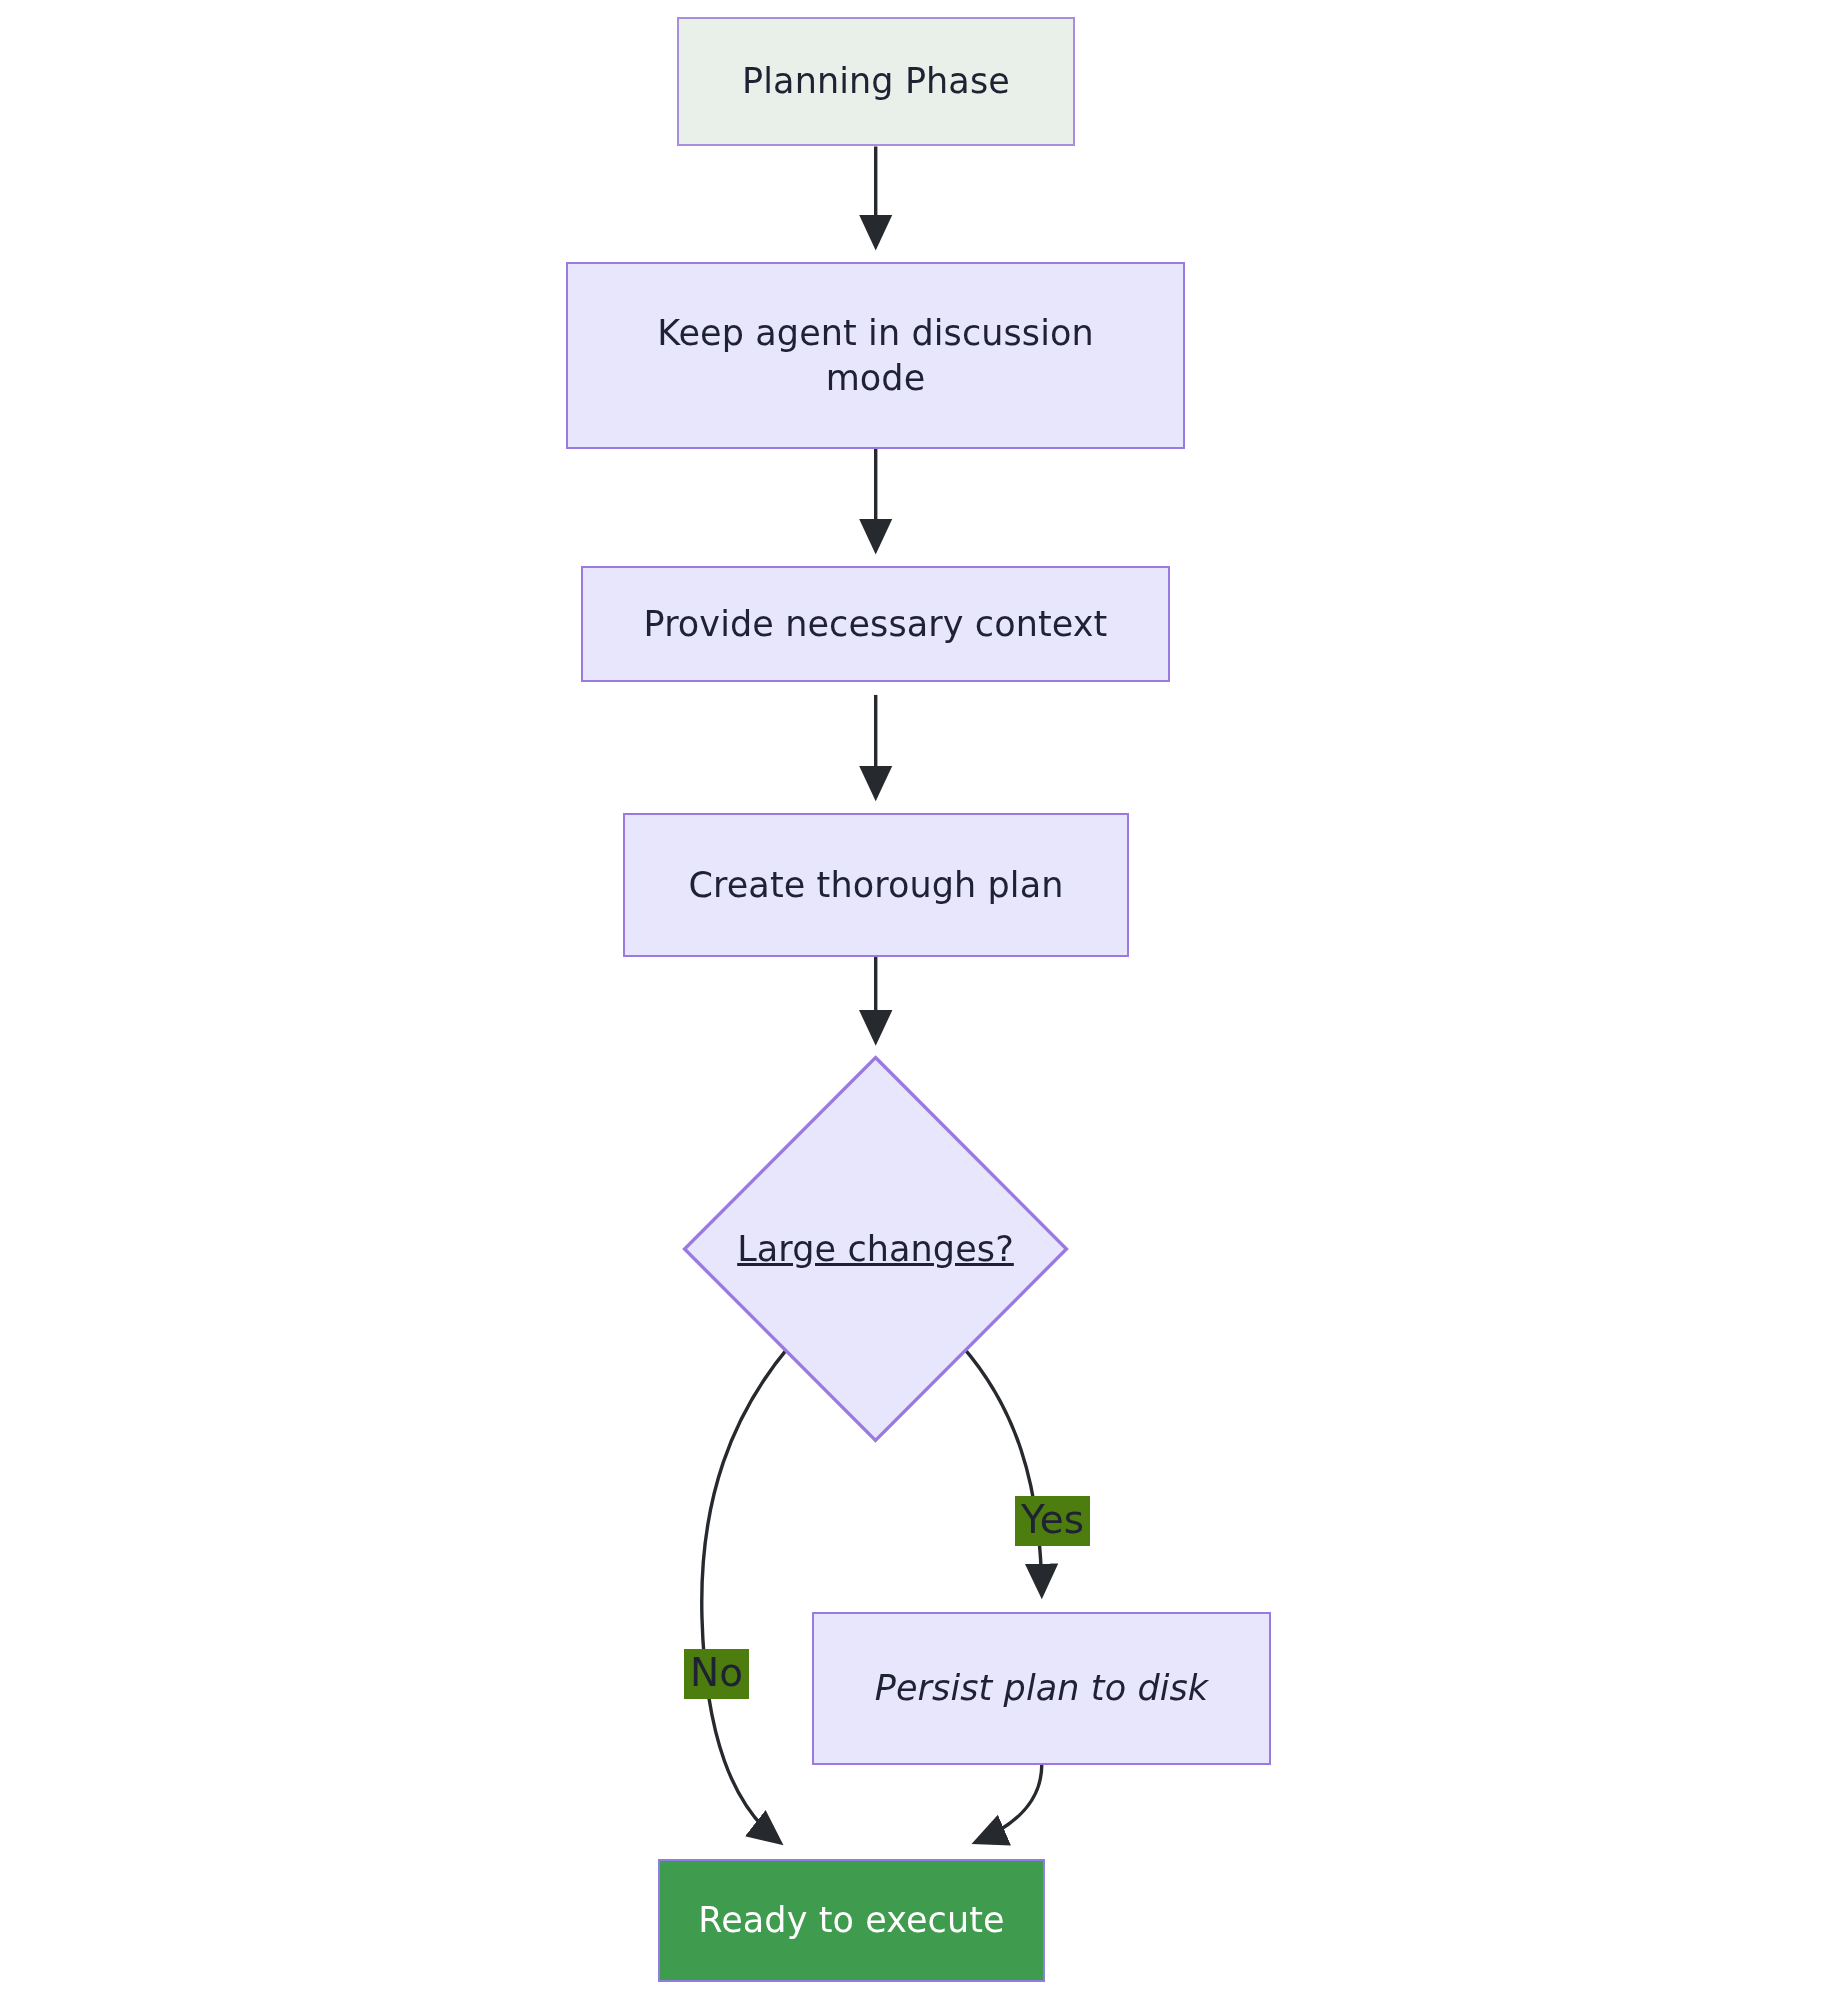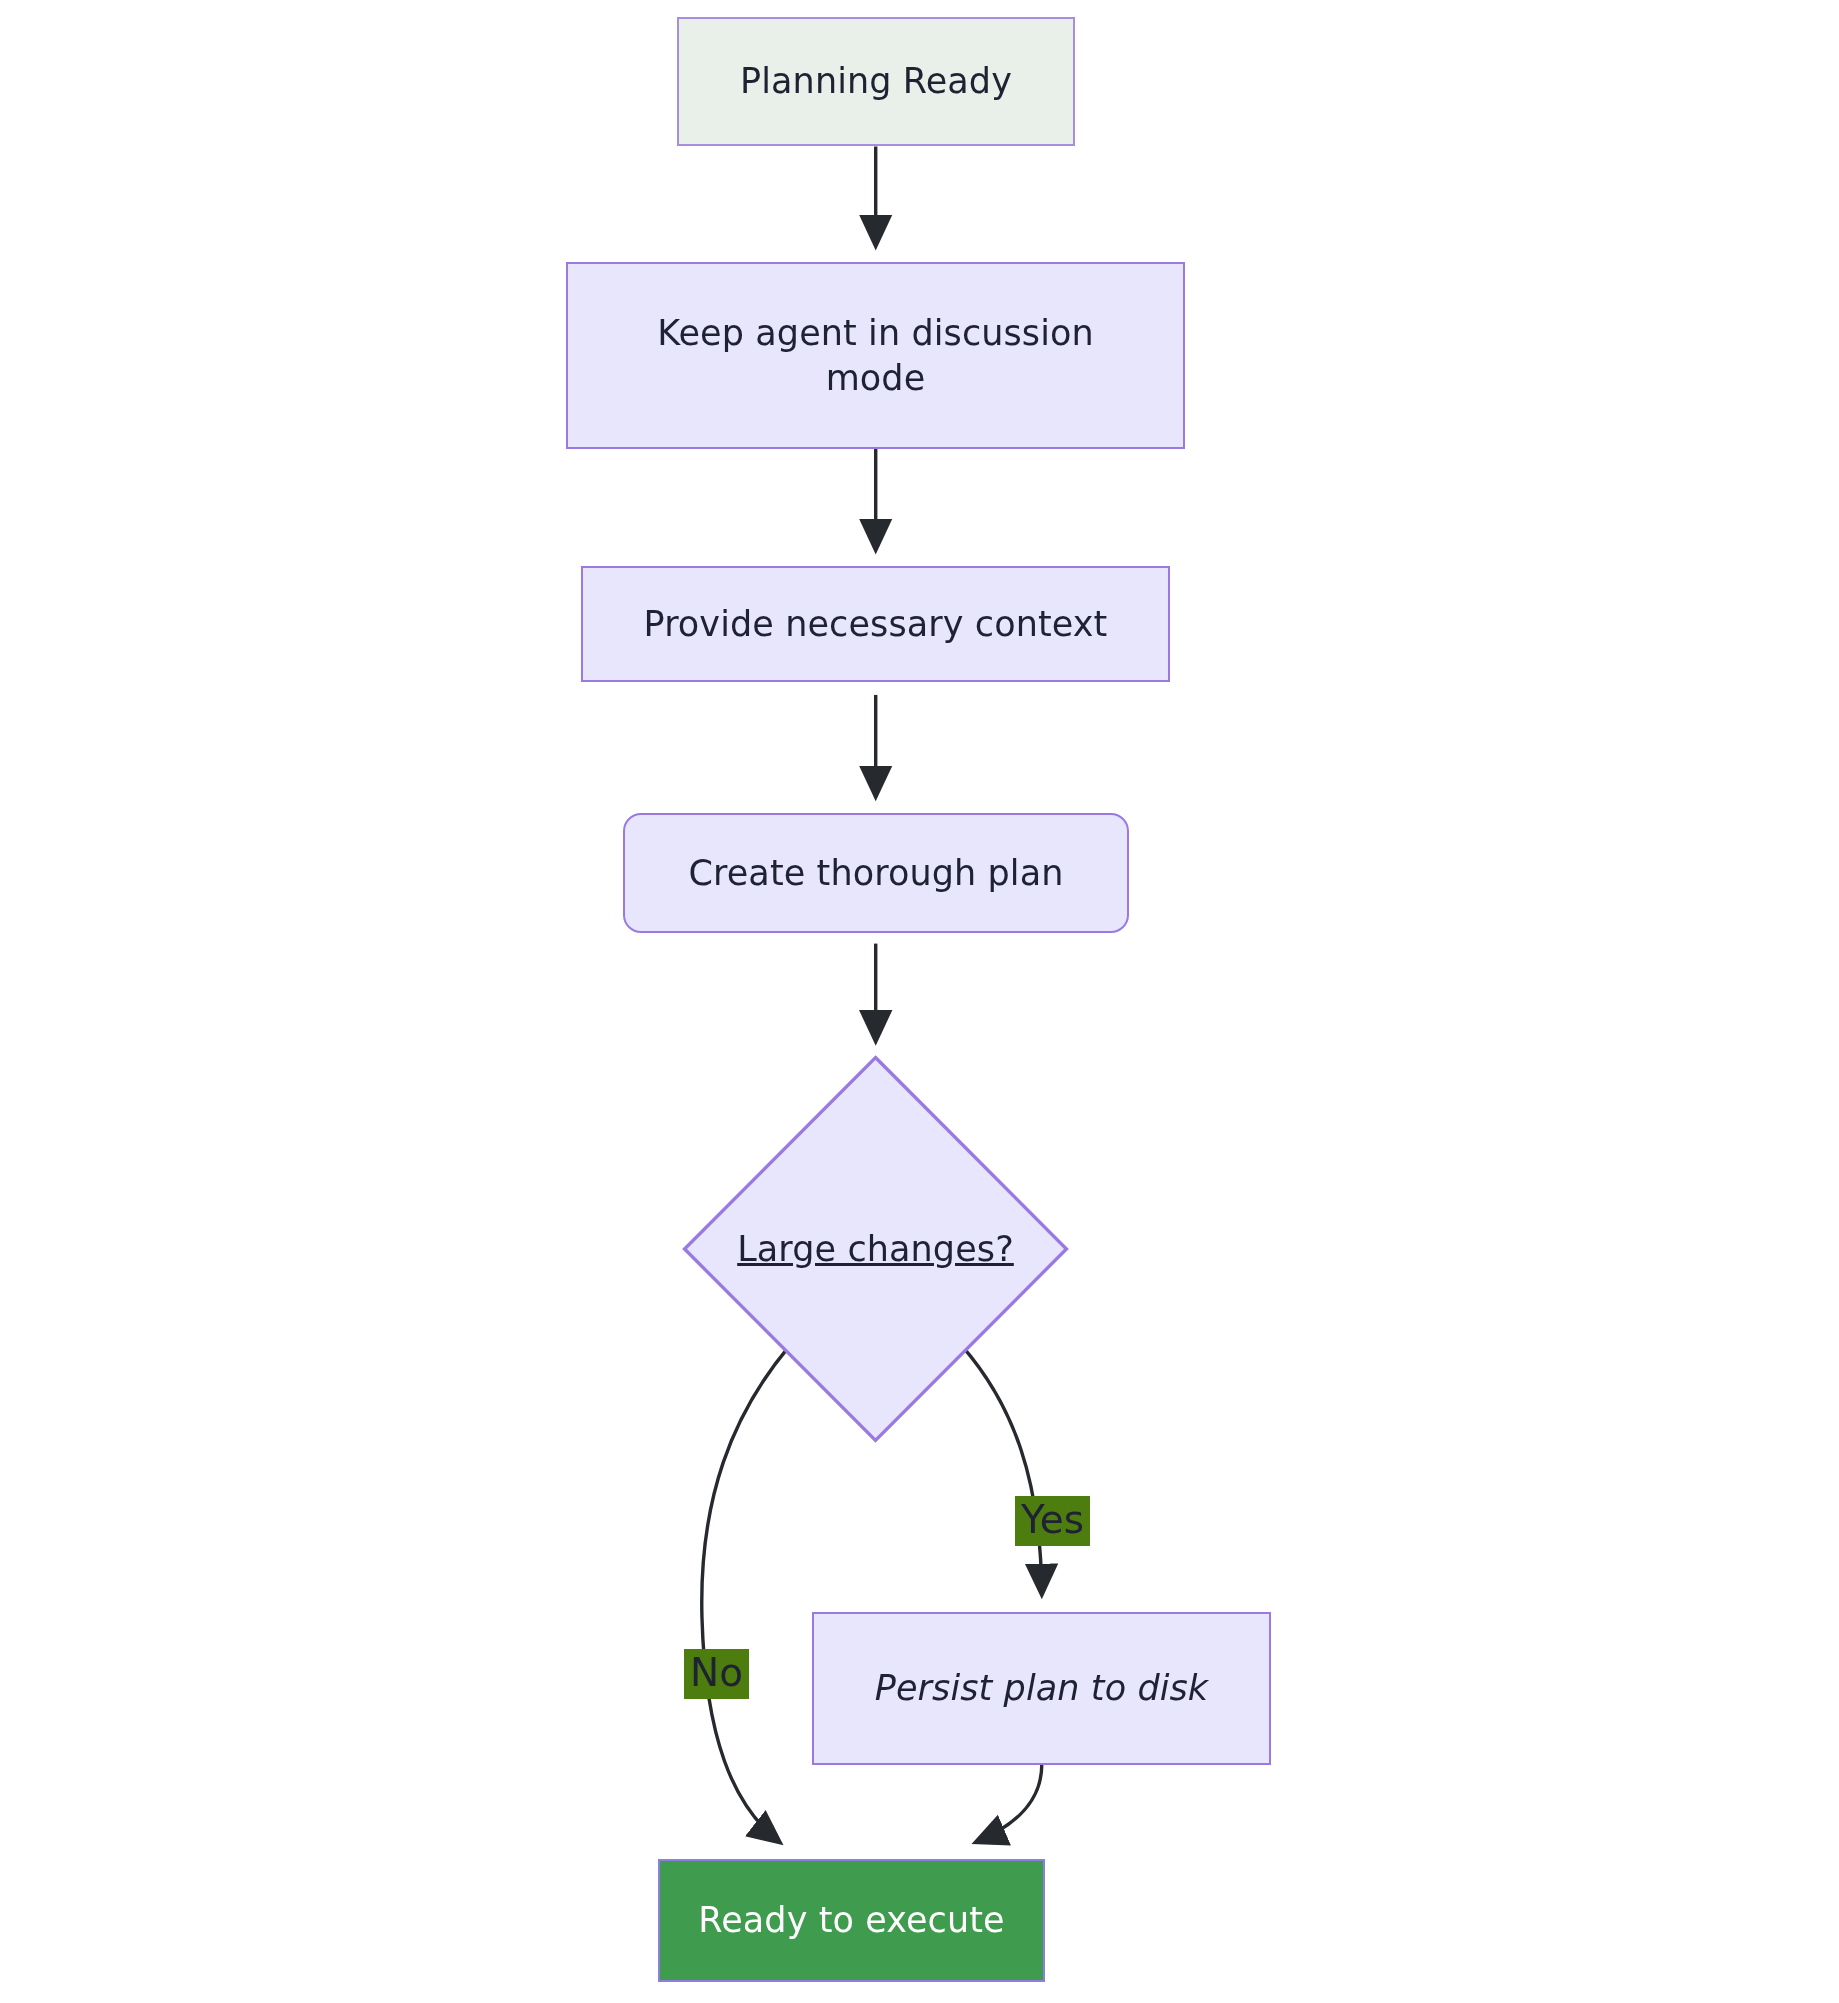--- a/index.html
+++ b/index.html
@@ -105,33 +105,33 @@
     <path d="M1028,1108 L1028,1222" fill="none" stroke="#26292e" stroke-width="4" marker-end="url(#arrowhead)"></path>
 
     <path d="M1129,1580 C1190,1650 1222,1738 1223,1872" fill="none" stroke="#26292e" stroke-width="4" marker-end="url(#arrowhead)"></path>
 
     <path d="M927,1580 C860,1660 820,1760 824,1900 C828,2040 860,2120 915,2163" fill="none" stroke="#26292e" stroke-width="4" marker-end="url(#arrowhead)"></path>
 
     <path d="M1223,2072 C1223,2110 1200,2140 1146,2163" fill="none" stroke="#26292e" stroke-width="4" marker-end="url(#arrowhead)"></path>
   </svg>
 
   <div class="node start" style="left:677px; top:17px; width:398px; height:129px;">
-    <span class="node-label">Planning Ready</span>
+    <span class="node-label">Planning Phase</span>
   </div>
 
   <div class="node" style="left:566px; top:262px; width:619px; height:187px;">
     <span class="node-label">Keep agent in discussion
 mode</span>
   </div>
 
   <div class="node" style="left:581px; top:566px; width:589px; height:116px;">
     <span class="node-label">Provide necessary context</span>
   </div>
 
-  <div class="node" style="left:623px; top:813px; width:506px; height:120px;border-radius:18px;">
+  <div class="node" style="left:623px; top:813px; width:506px; height:144px;">
     <span class="node-label">Create thorough plan</span>
   </div>
 
   <div class="node decision" style="left:682px; top:1055px; width:387px; height:388px;">
     <svg class="decision-shape" viewBox="0 0 454 456" preserveAspectRatio="none" xmlns="http://www.w3.org/2000/svg">
       <polygon points="227,3 451,228 227,453 3,228" fill="#e8e6fc" stroke="#9a7ae0" stroke-width="4"></polygon>
     </svg>
     <span class="node-label">Large changes?</span>
   </div>
 

